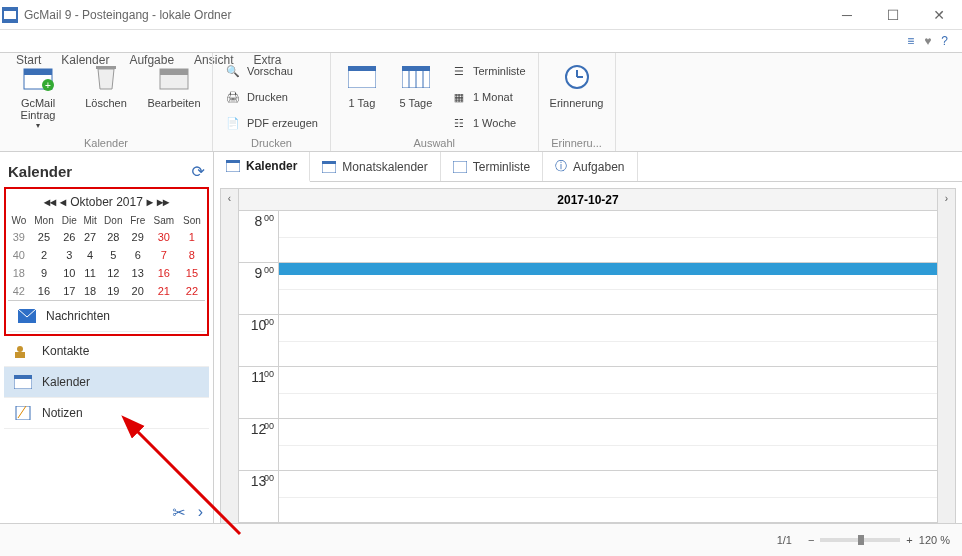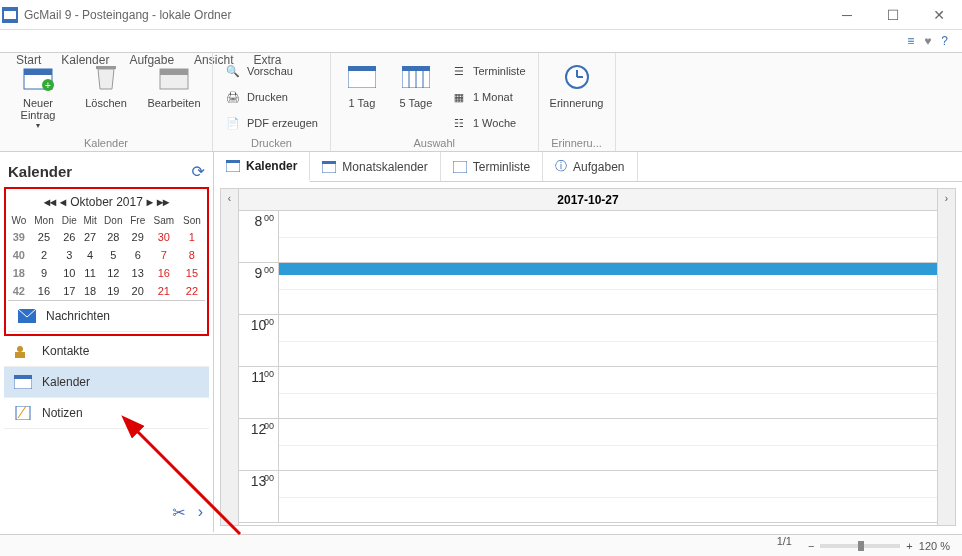--- a/index.html
+++ b/index.html
@@ -33,21 +33,21 @@
 .sidehead .t { font-size: 15px; font-weight: 600; color: #333; }
 
 .redbox { border: 2px solid #d00; padding: 2px; }
 .minical { font-size: 11px; color: #333; }
 .minical .mh { display: flex; align-items: center; justify-content: center; gap: 4px; padding: 4px 0; font-size: 12px; }
 .minical .mh span.nav { cursor: pointer; color: #333; font-weight: bold; }
 .minical table { width: 100%; border-collapse: collapse; text-align: center; }
 .minical th { font-weight: 400; font-size: 10px; color: #444; padding: 2px 0; }
 .minical td { padding: 3px 0; font-size: 11px; }
 .minical td.we { color: #d22; }
-.minical td.wk { color: #888; font-weight: bold; }
+.minical td.wk { color: #888; }
 
 .navitem { display: flex; align-items: center; gap: 10px; padding: 8px 10px; font-size: 12px; color: #333; border-bottom: 1px solid #eee; cursor: pointer; }
 .navitem.sel { background: #d6e5f3; }
 .navitem .ni { width: 18px; height: 14px; }
 
 .sidefoot { margin-top: auto; display: flex; justify-content: flex-end; gap: 12px; padding: 6px; color: #3b6fb6; }
 
 .main { flex: 1; display: flex; flex-direction: column; }
 .tabrow { height: 30px; border-bottom: 1px solid #d0d0d0; display: flex; align-items: stretch; }
 .tab { display: flex; align-items: center; gap: 6px; padding: 0 12px; font-size: 12px; color: #444; border-right: 1px solid #e0e0e0; cursor: pointer; }
@@ -61,21 +61,21 @@
 .hourrow { height: 52px; border-bottom: 1px solid #d0d0d0; display: flex; }
 .hourlbl { width: 40px; border-right: 1px solid #d0d0d0; display: flex; align-items: flex-start; justify-content: center; padding-top: 2px; font-size: 14px; color: #333; position: relative; }
 .hourlbl sup { font-size: 9px; position: absolute; top: 2px; right: 4px; }
 .slots { flex: 1; position: relative; }
 .slots::before { content: ""; position: absolute; left: 0; right: 0; top: 50%; border-top: 1px solid #eee; }
 .appt { position: absolute; left: 40px; right: 0; top: 52px; height: 12px; background: #2e9bd6; }
 
 .collapsebtn.right { border-left: 1px solid #d0d0d0; border-right: none; }
 
 
-.status { position: absolute; bottom: 0; left: 0; right: 0; height: 22px; border-top: 1px solid #d0d0d0; display: flex; justify-content: flex-end; gap: 16px; padding: 0 12px; font-size: 11px; color: #555; background: #fafafa; }
+.status { position: absolute; bottom: 0; left: 0; right: 0; height: 33px; border-top: 1px solid #d0d0d0; display: flex; align-items: center; justify-content: flex-end; gap: 16px; padding: 0 12px; font-size: 11px; color: #555; background: #fafafa; }
 .zoom { display: flex; align-items: center; gap: 6px; }
 .zoom .bar { width: 80px; height: 4px; background: #ddd; position: relative; }
 .zoom .bar .th { position: absolute; left: 38px; top: -3px; width: 6px; height: 10px; background: #888; }
 
 
 .arrow { position: absolute; left: 120px; top: 414px; pointer-events: none; }
 </style>
 </head>
 <body>
 
@@ -108,21 +108,21 @@
     <div class="items">
       <div class="bigbtn">
         <div class="ico">
             <svg width="32" height="28">
               <rect x="2" y="6" width="28" height="20" fill="#fff" stroke="#3b6fb6"></rect>
               <rect x="2" y="6" width="28" height="6" fill="#3b6fb6"></rect>
               <circle cx="26" cy="22" r="6" fill="#3a3"></circle>
               <text x="26" y="26" text-anchor="middle" fill="#fff" font-size="10">+</text>
             </svg>
           </div>
-        <span>Neuer Eintrag</span>
+        <span>GcMail Eintrag</span>
         <span style="font-size:8px">▾</span>
       </div>
       <div class="bigbtn">
         <div class="ico">
             <svg width="24" height="28">
               <path d="M4 6 h16 l-2 20 h-12 z" fill="#eee" stroke="#999"></path>
               <rect x="2" y="3" width="20" height="3" fill="#999"></rect>
             </svg>
           </div>
         <span>Löschen</span>

